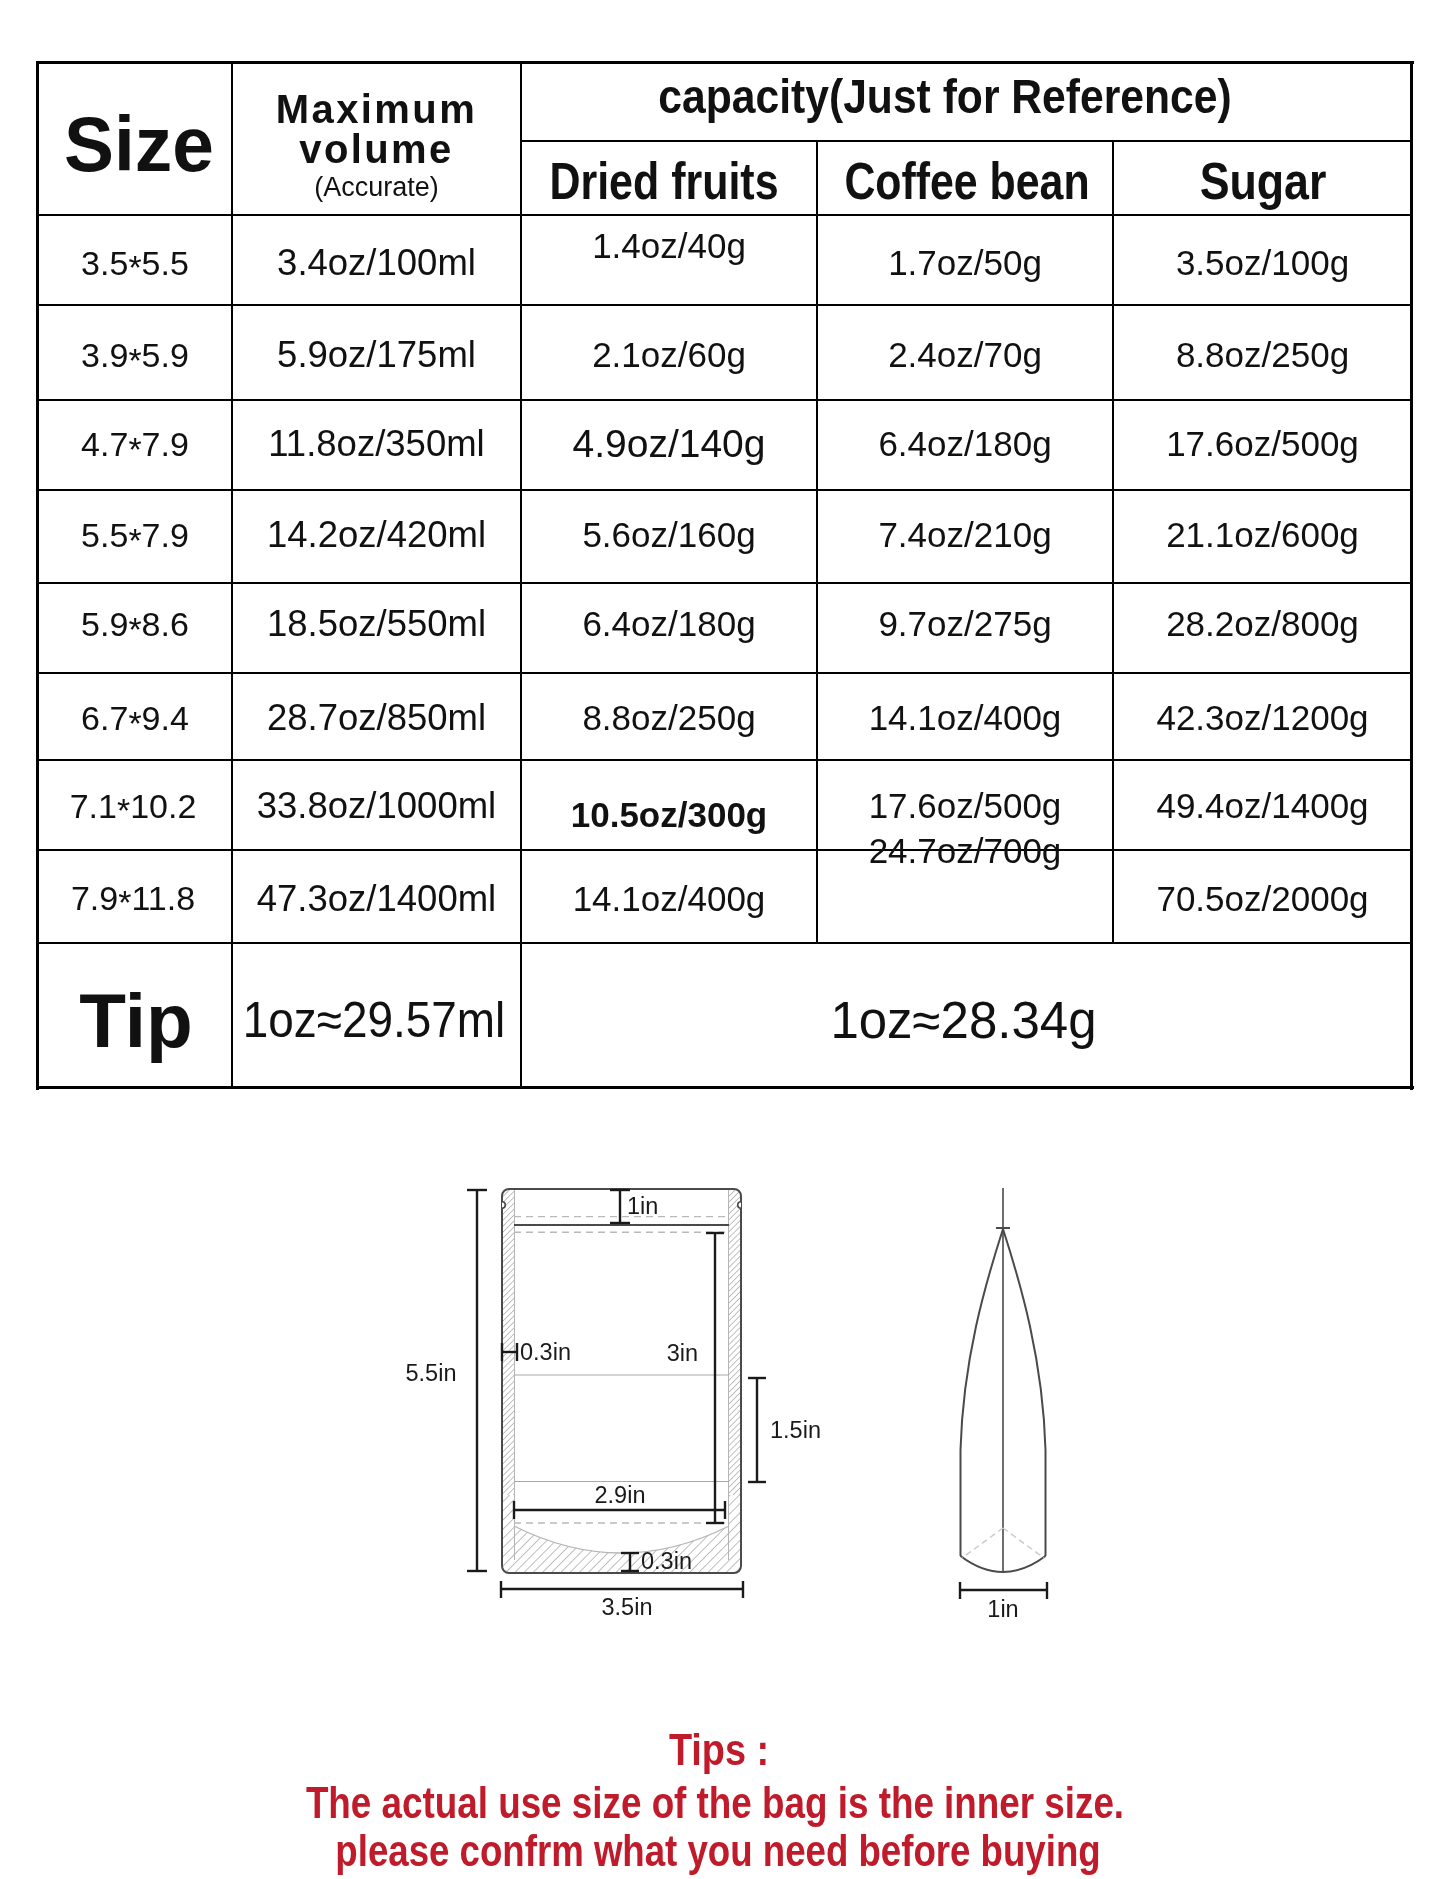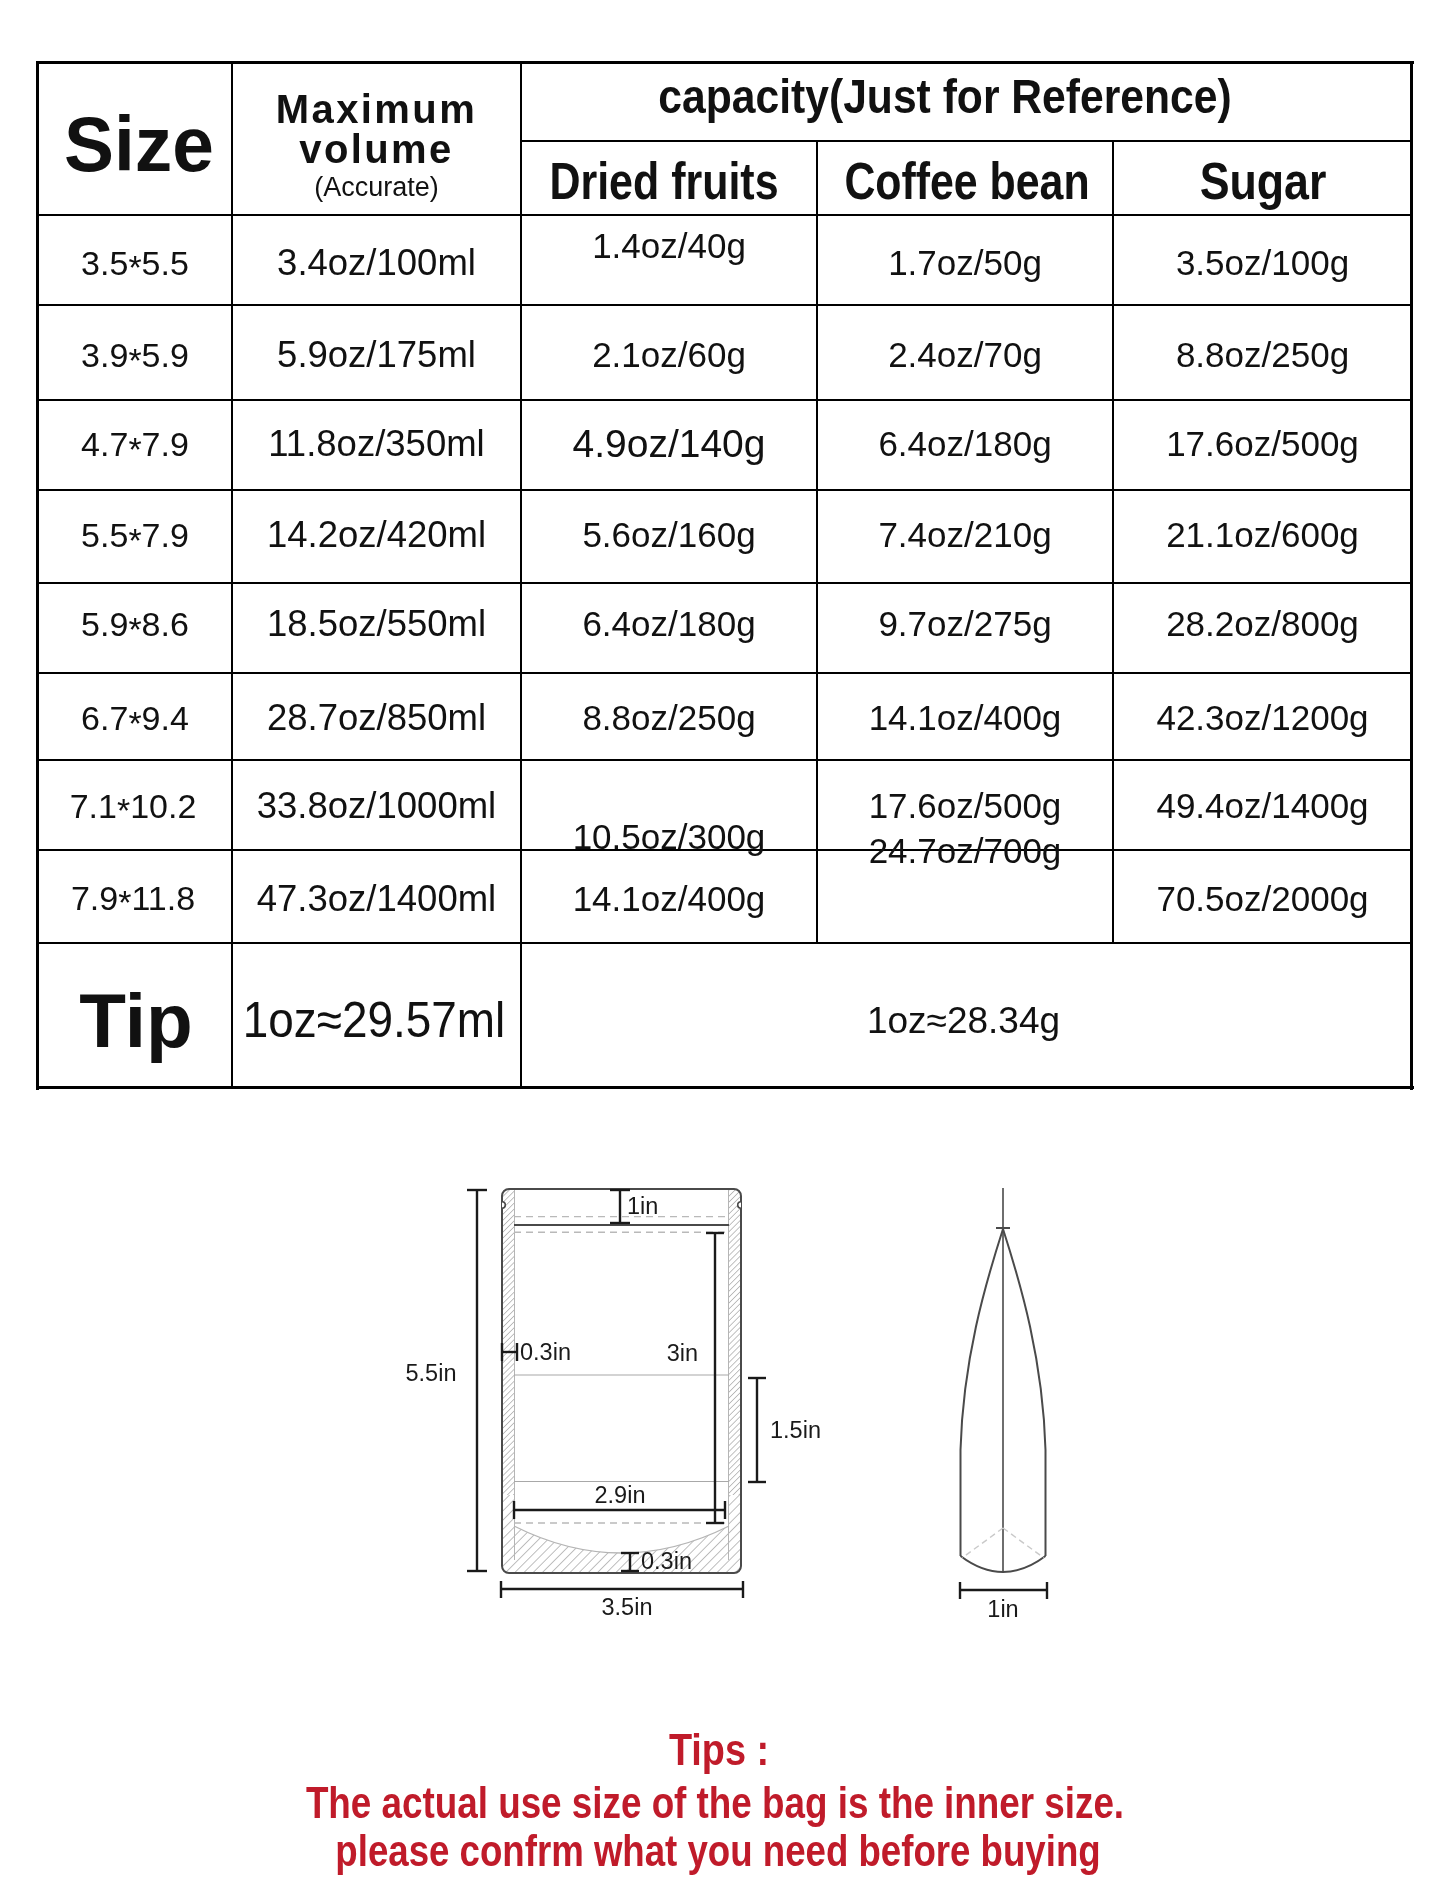--- a/index.html
+++ b/index.html
@@ -99,41 +99,41 @@
 <div class="ct" style="left:219.0px;top:675.4px;width:900px;line-height:86.2px;font-size:35px;font-weight:normal;">8.8oz/250g</div>
 
 <div class="ct" style="left:515.0px;top:675.4px;width:900px;line-height:86.2px;font-size:35px;font-weight:normal;">14.1oz/400g</div>
 
 <div class="ct" style="left:812.5px;top:675.4px;width:900px;line-height:86.2px;font-size:35px;font-weight:normal;">42.3oz/1200g</div>
 
 <div class="ct" style="left:-317.0px;top:760.5px;width:900px;line-height:90.0px;font-size:34px;font-weight:normal;">7.1<span class="ast">*</span>10.2</div>
 
 <div class="ct" style="left:-73.5px;top:760.5px;width:900px;line-height:90.0px;font-size:36.5px;font-weight:normal;">33.8oz/1000ml</div>
 
-<div class="ct" style="left:219.0px;top:792px;width:900px;line-height:90.0px;font-size:35px;font-weight:normal;">10.5oz/300g</div>
+<div class="ct" style="left:219.0px;top:770px;width:900px;line-height:90.0px;font-size:35px;font-weight:bold;">10.5oz/300g</div>
 
 <div class="ct" style="left:515.0px;top:760.5px;width:900px;line-height:90.0px;font-size:35px;font-weight:normal;">17.6oz/500g</div>
 
 <div class="ct" style="left:812.5px;top:760.5px;width:900px;line-height:90.0px;font-size:35px;font-weight:normal;">49.4oz/1400g</div>
 
 <div class="ct" style="left:-317.0px;top:852.0px;width:900px;line-height:93.5px;font-size:34px;font-weight:normal;">7.9<span class="ast">*</span>11.8</div>
 
 <div class="ct" style="left:-73.5px;top:852.0px;width:900px;line-height:93.5px;font-size:36.5px;font-weight:normal;">47.3oz/1400ml</div>
 
 <div class="ct" style="left:219.0px;top:852.0px;width:900px;line-height:93.5px;font-size:35px;font-weight:normal;">14.1oz/400g</div>
 
 <div class="ct" style="left:515.0px;top:804px;width:900px;line-height:93.5px;font-size:35px;font-weight:normal;">24.7oz/700g</div>
 
 <div class="ct" style="left:812.5px;top:852.0px;width:900px;line-height:93.5px;font-size:35px;font-weight:normal;">70.5oz/2000g</div>
 
 <div class="ct" style="left:-314.0px;top:975.5px;width:900px;line-height:90.0px;font-size:76.5px;font-weight:bold;">Tip</div>
 
 <div class="ct" style="left:-76.0px;top:987.7px;width:900px;line-height:65.0px;font-size:50px;font-weight:normal;transform:scaleX(0.918);">1oz≈29.57ml</div>
 
-<div class="ct" style="left:513.5px;top:987.6px;width:900px;line-height:65.0px;font-size:37px;font-weight:normal;">1oz≈28.34g</div>
+<div class="ct" style="left:513.5px;top:987.6px;width:900px;line-height:65.0px;font-size:51px;font-weight:normal;">1oz≈28.34g</div>
 
 <div class="ct" style="left:268.5px;top:1724.5px;width:900px;line-height:50.0px;font-size:44px;font-weight:bold;color:#c01b2a;transform:scaleX(0.86);">Tips :</div>
 
 <div class="ct" style="left:14.5px;top:1777.9px;width:1400px;line-height:50.0px;font-size:45px;font-weight:bold;color:#c01b2a;transform:scaleX(0.818);">The actual use size of the bag is the inner size.</div>
 
 <div class="ct" style="left:17.5px;top:1826.0px;width:1400px;line-height:50.0px;font-size:45px;font-weight:bold;color:#c01b2a;transform:scaleX(0.814);">please confrm what you need before buying</div>
 
 <svg style="position:absolute;left:380px;top:1150px" width="720" height="500" viewBox="380 1150 720 500">
 <defs>
 <pattern id="hs" width="4.2" height="4.2" patternTransform="rotate(45)" patternUnits="userSpaceOnUse">

